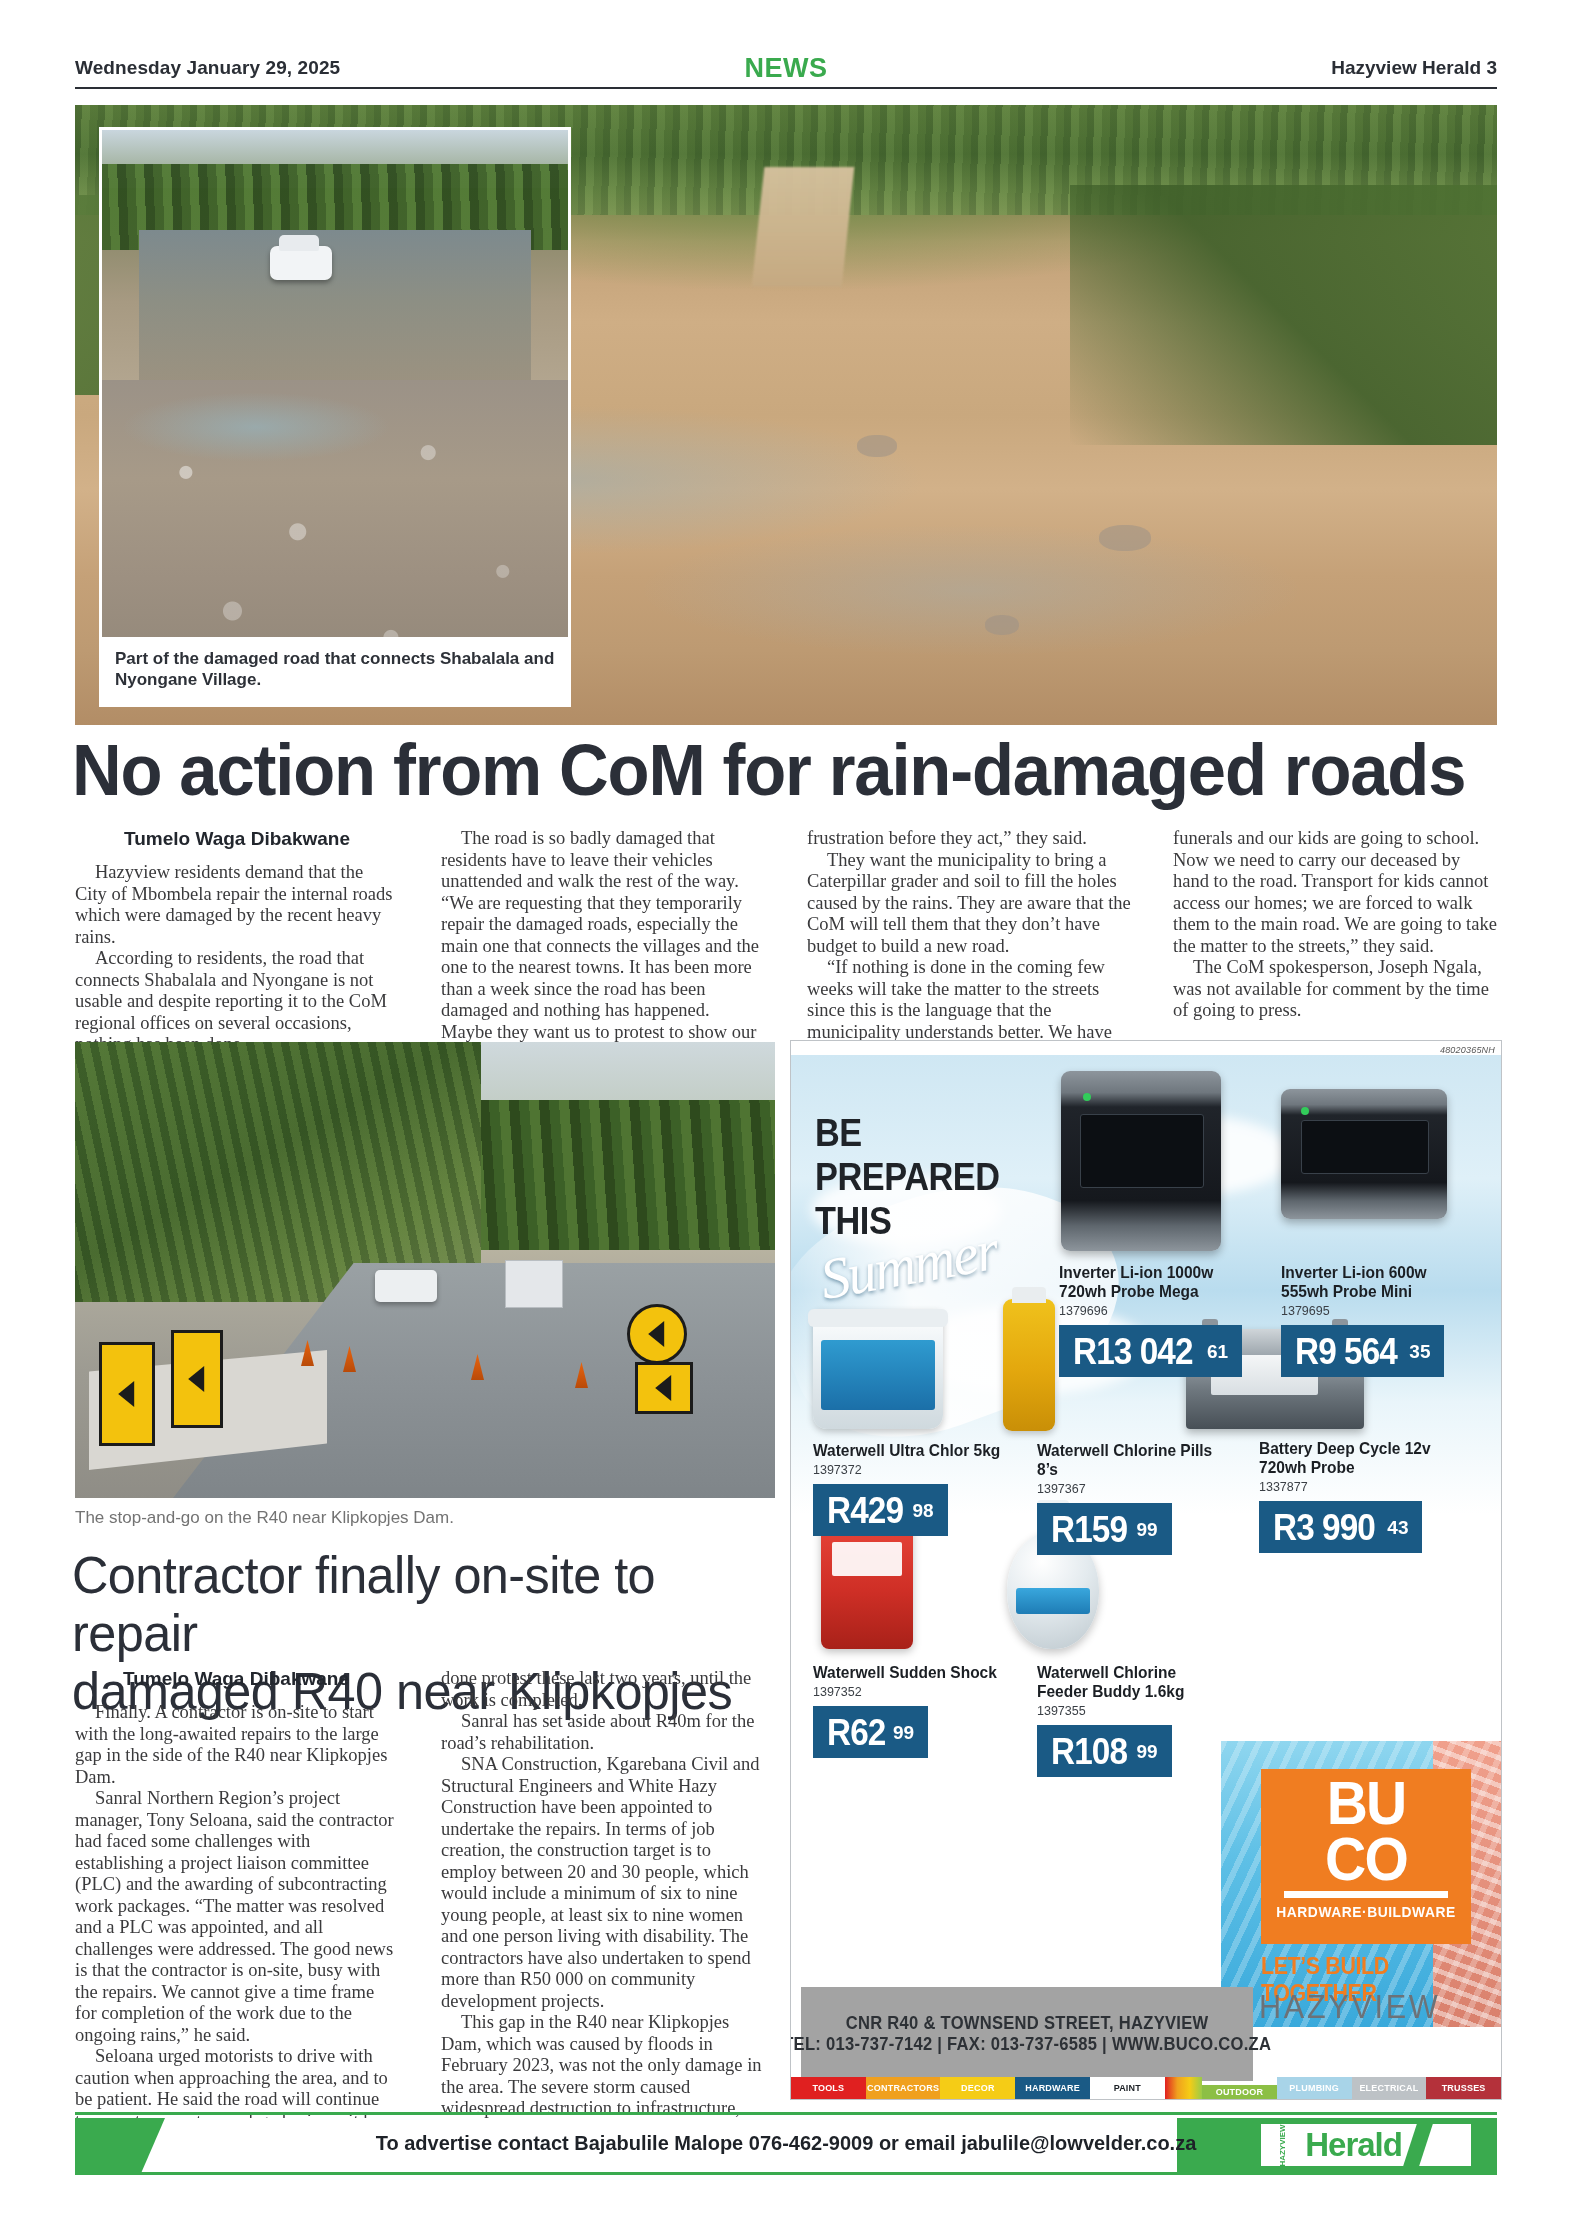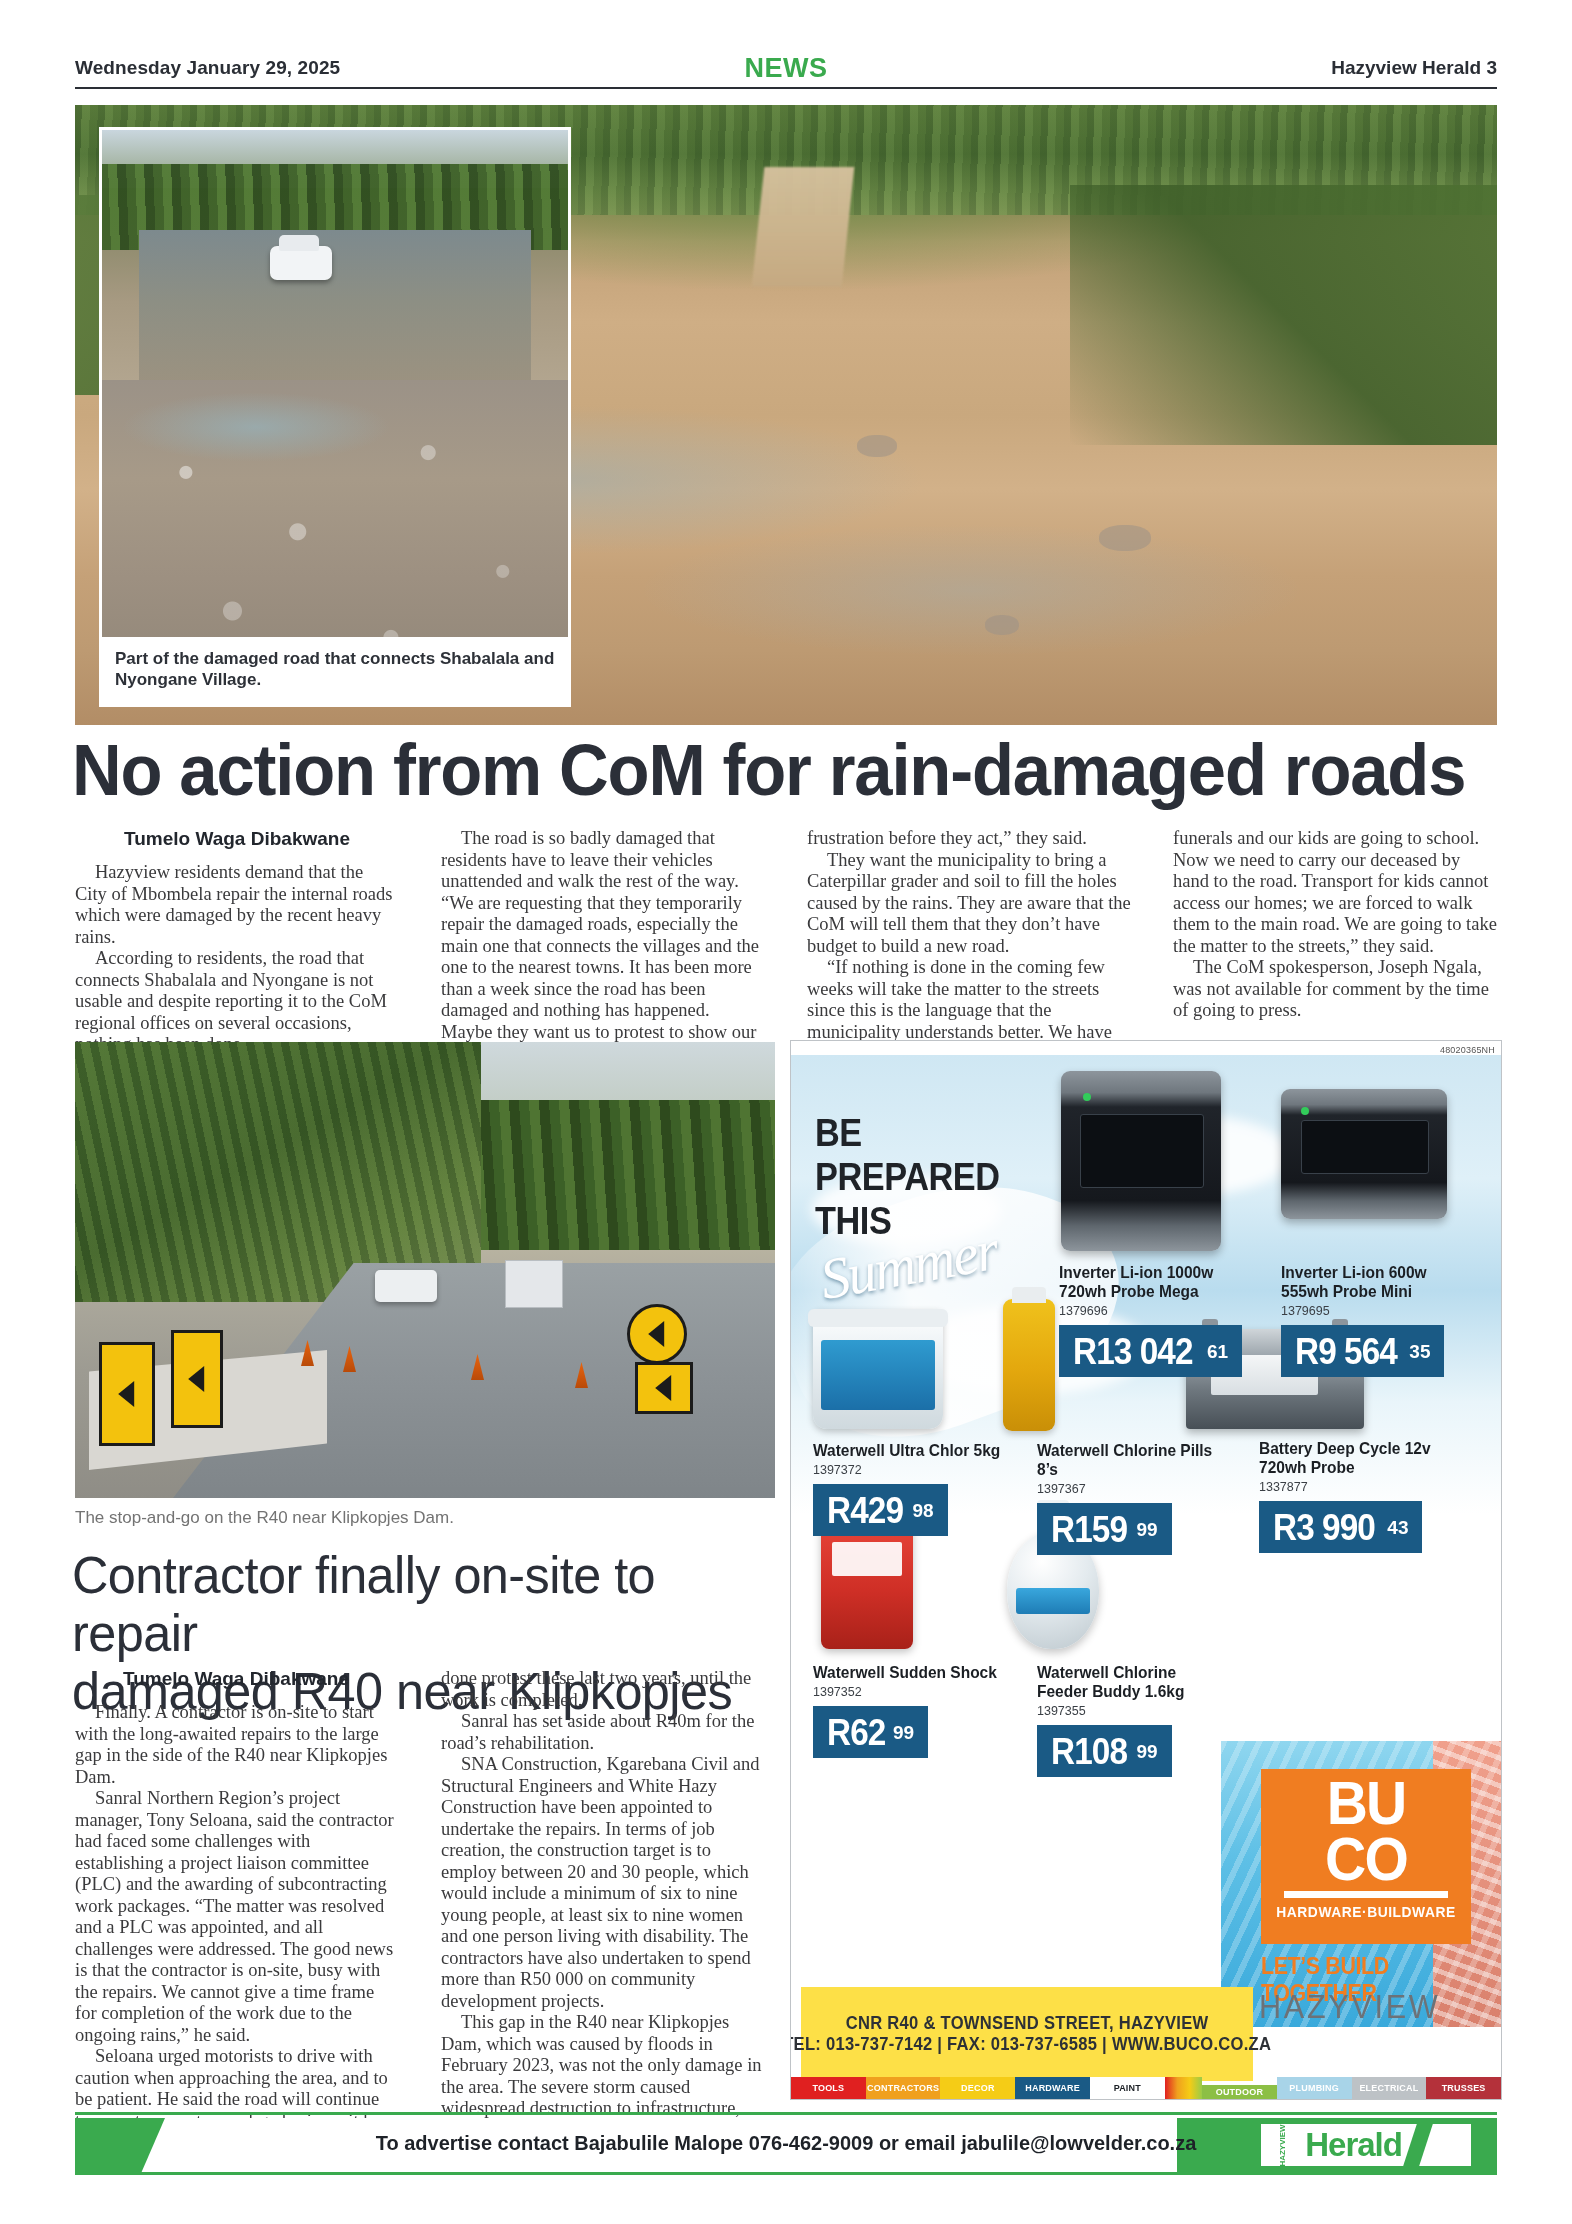--- a/index.html
+++ b/index.html
@@ -112,21 +112,21 @@
     font-weight:normal;font-size:52px;line-height:58px;color:#2b2f38;letter-spacing:-.6px;
     transform:scaleX(.97);transform-origin:left top;}
 
   
   .cols2{position:absolute;left:75px;top:1668px;width:700px;height:450px;}
   .col2{position:absolute;top:0;width:322px;}
 
   
   .ad{position:absolute;left:790px;top:1040px;width:712px;height:1060px;
     border:1px solid #bfc3c7;box-sizing:border-box;background:#fff;overflow:hidden;}
-  .ad-code{position:absolute;right:6px;top:4px;font-size:9px;color:#555;letter-spacing:.2px;}
+  .ad-code{position:absolute;right:6px;top:4px;font-size:9px;color:#555;letter-spacing:.2px;font-style:italic;}
   .ad-sky{position:absolute;left:0;top:14px;width:100%;height:560px;
     background:linear-gradient(180deg,#cfe7f3 0%, #dff0f8 22%, #b9dcee 42%, #e9f5fa 62%, #ffffff 82%, #ffffff 100%);}
   .cloud{position:absolute;border-radius:50%;background:rgba(255,255,255,.85);filter:blur(6px);}
   .ad-hero-text{position:absolute;left:24px;top:70px;width:270px;}
   .be-prepared{font-size:39px;font-weight:bold;color:#1f2328;letter-spacing:-.5px;line-height:44px;
     transform:scaleX(.88);transform-origin:left top;}
   .summer{margin-top:4px;font-family:"Liberation Serif",serif;font-style:italic;font-size:58px;color:#ffffff;
     text-shadow:0 2px 4px rgba(40,90,120,.55);transform:rotate(-10deg);transform-origin:left top;letter-spacing:-2px;}
   .swoosh{position:absolute;left:-10px;top:150px;width:340px;height:230px;
     background:linear-gradient(100deg, rgba(255,255,255,0) 0%, rgba(255,255,255,.9) 40%, rgba(255,255,255,.75) 100%);
@@ -171,21 +171,21 @@
   .pool-deck{position:absolute;right:0;top:0;width:70px;height:100%;background:linear-gradient(180deg,#f0a08c,#d9806c);}
   .pool-deck:after{content:"";position:absolute;inset:0;background:repeating-linear-gradient(20deg, rgba(255,255,255,.45) 0 5px, rgba(255,255,255,0) 5px 13px);}
 
   .buco{position:absolute;left:470px;top:728px;width:210px;height:175px;background:#f07d21;}
   .buco-txt{color:#fff;font-weight:bold;letter-spacing:-2px;text-align:center;line-height:56px;font-size:62px;padding-top:6px;transform:scaleX(.92);}
   .buco-rule{width:78%;height:7px;background:#fff;margin:4px auto 5px auto;}
   .buco-sub{color:#fff;text-align:center;font-size:15px;font-weight:bold;letter-spacing:.6px;transform:scaleX(.92);}
   .lets{position:absolute;left:470px;top:912px;width:212px;color:#f07d21;font-weight:bold;font-size:23px;letter-spacing:-.4px;transform:scaleX(.93);transform-origin:left top;}
   .hazy-big{position:absolute;left:468px;top:946px;width:216px;color:#6c7278;font-size:34px;letter-spacing:3px;font-weight:normal;transform:scaleX(.9);transform-origin:left top;}
 
-  .ad-contact{position:absolute;left:10px;top:946px;width:452px;height:94px;background:#fde047;
+  .ad-contact{position:absolute;left:10px;top:946px;width:452px;height:94px;background:#a3a3a3;
     display:flex;flex-direction:column;align-items:center;justify-content:center;}
   .ad-contact div{font-size:18px;font-weight:bold;color:#2d3136;letter-spacing:.3px;transform:scaleX(.92);white-space:nowrap;}
   .ad-strip{position:absolute;left:0;bottom:0;width:100%;height:22px;display:flex;}
   .ad-strip span{flex:1;display:flex;align-items:center;justify-content:center;font-size:9px;font-weight:bold;color:#fff;letter-spacing:.2px;}
 
   
   .foot-rule-top{position:absolute;left:75px;top:2112px;width:1422px;height:3px;background:#3aaa4e;}
   .footer{position:absolute;left:75px;top:2118px;width:1422px;height:54px;background:#ffffff;}
   .foot-green-l{position:absolute;left:0;top:0;width:90px;height:54px;background:#3aaa4e;
     clip-path:polygon(0 0,100% 0,74% 100%,0 100%);}

